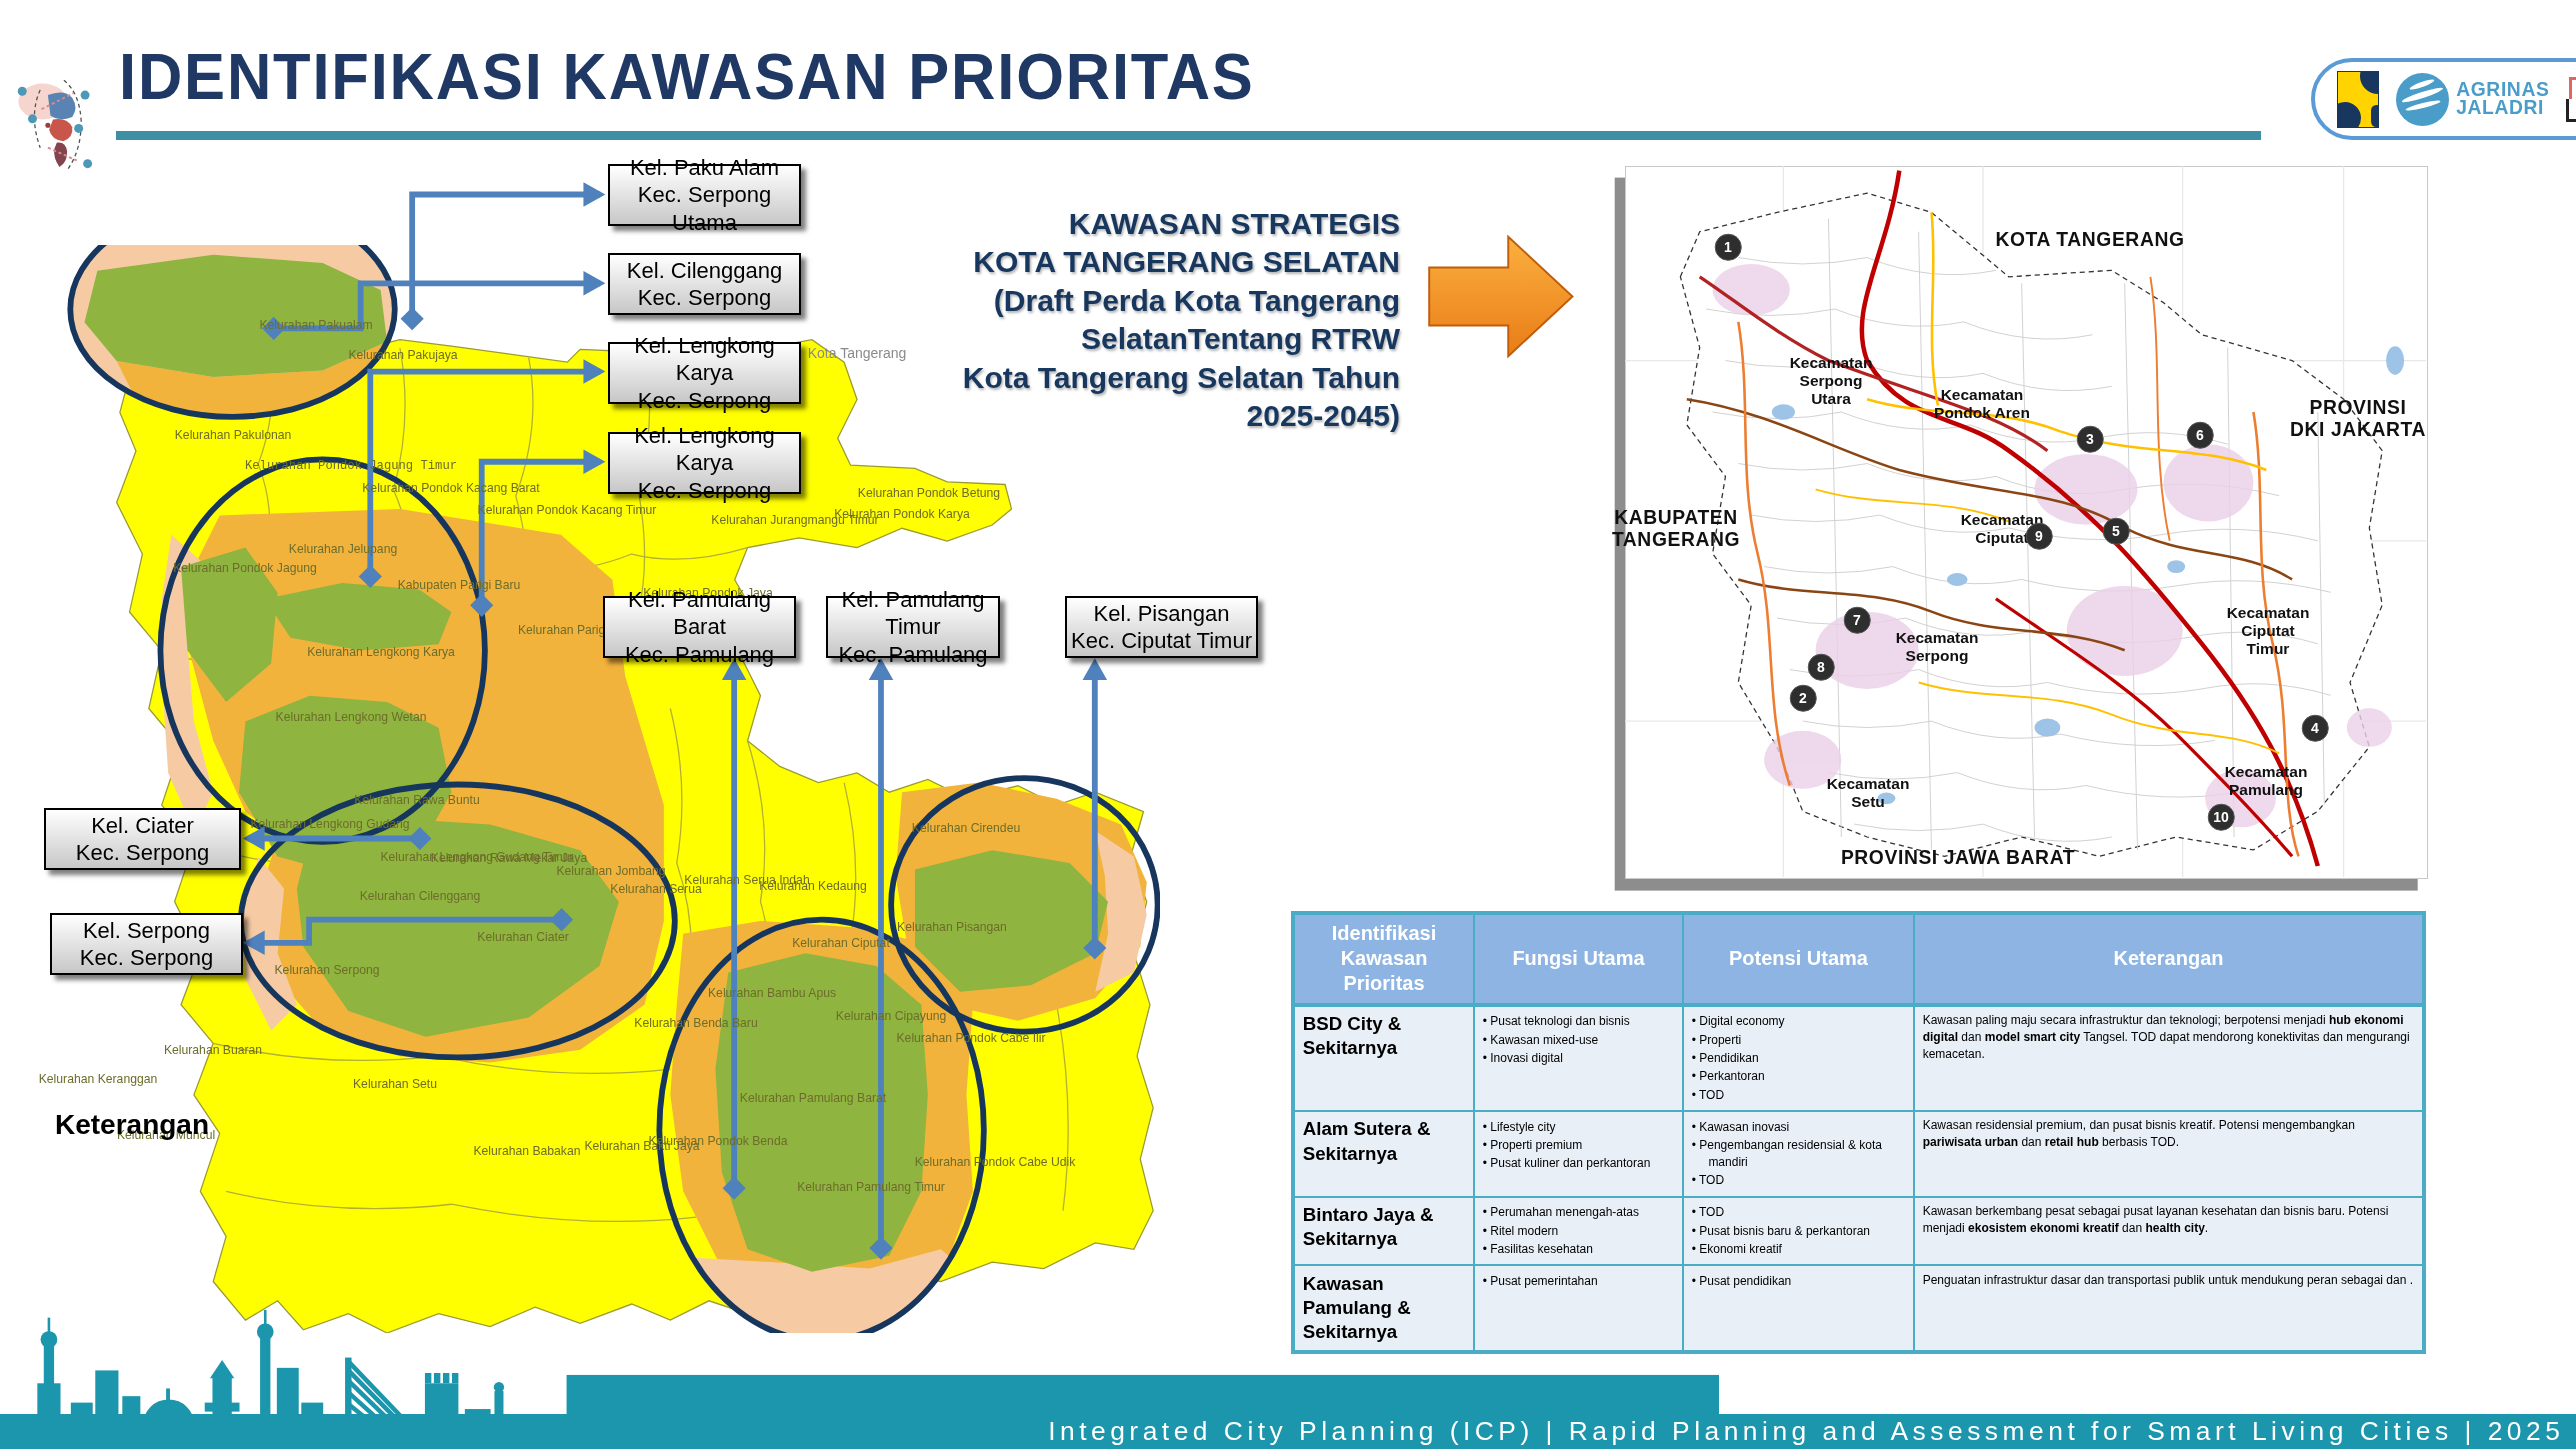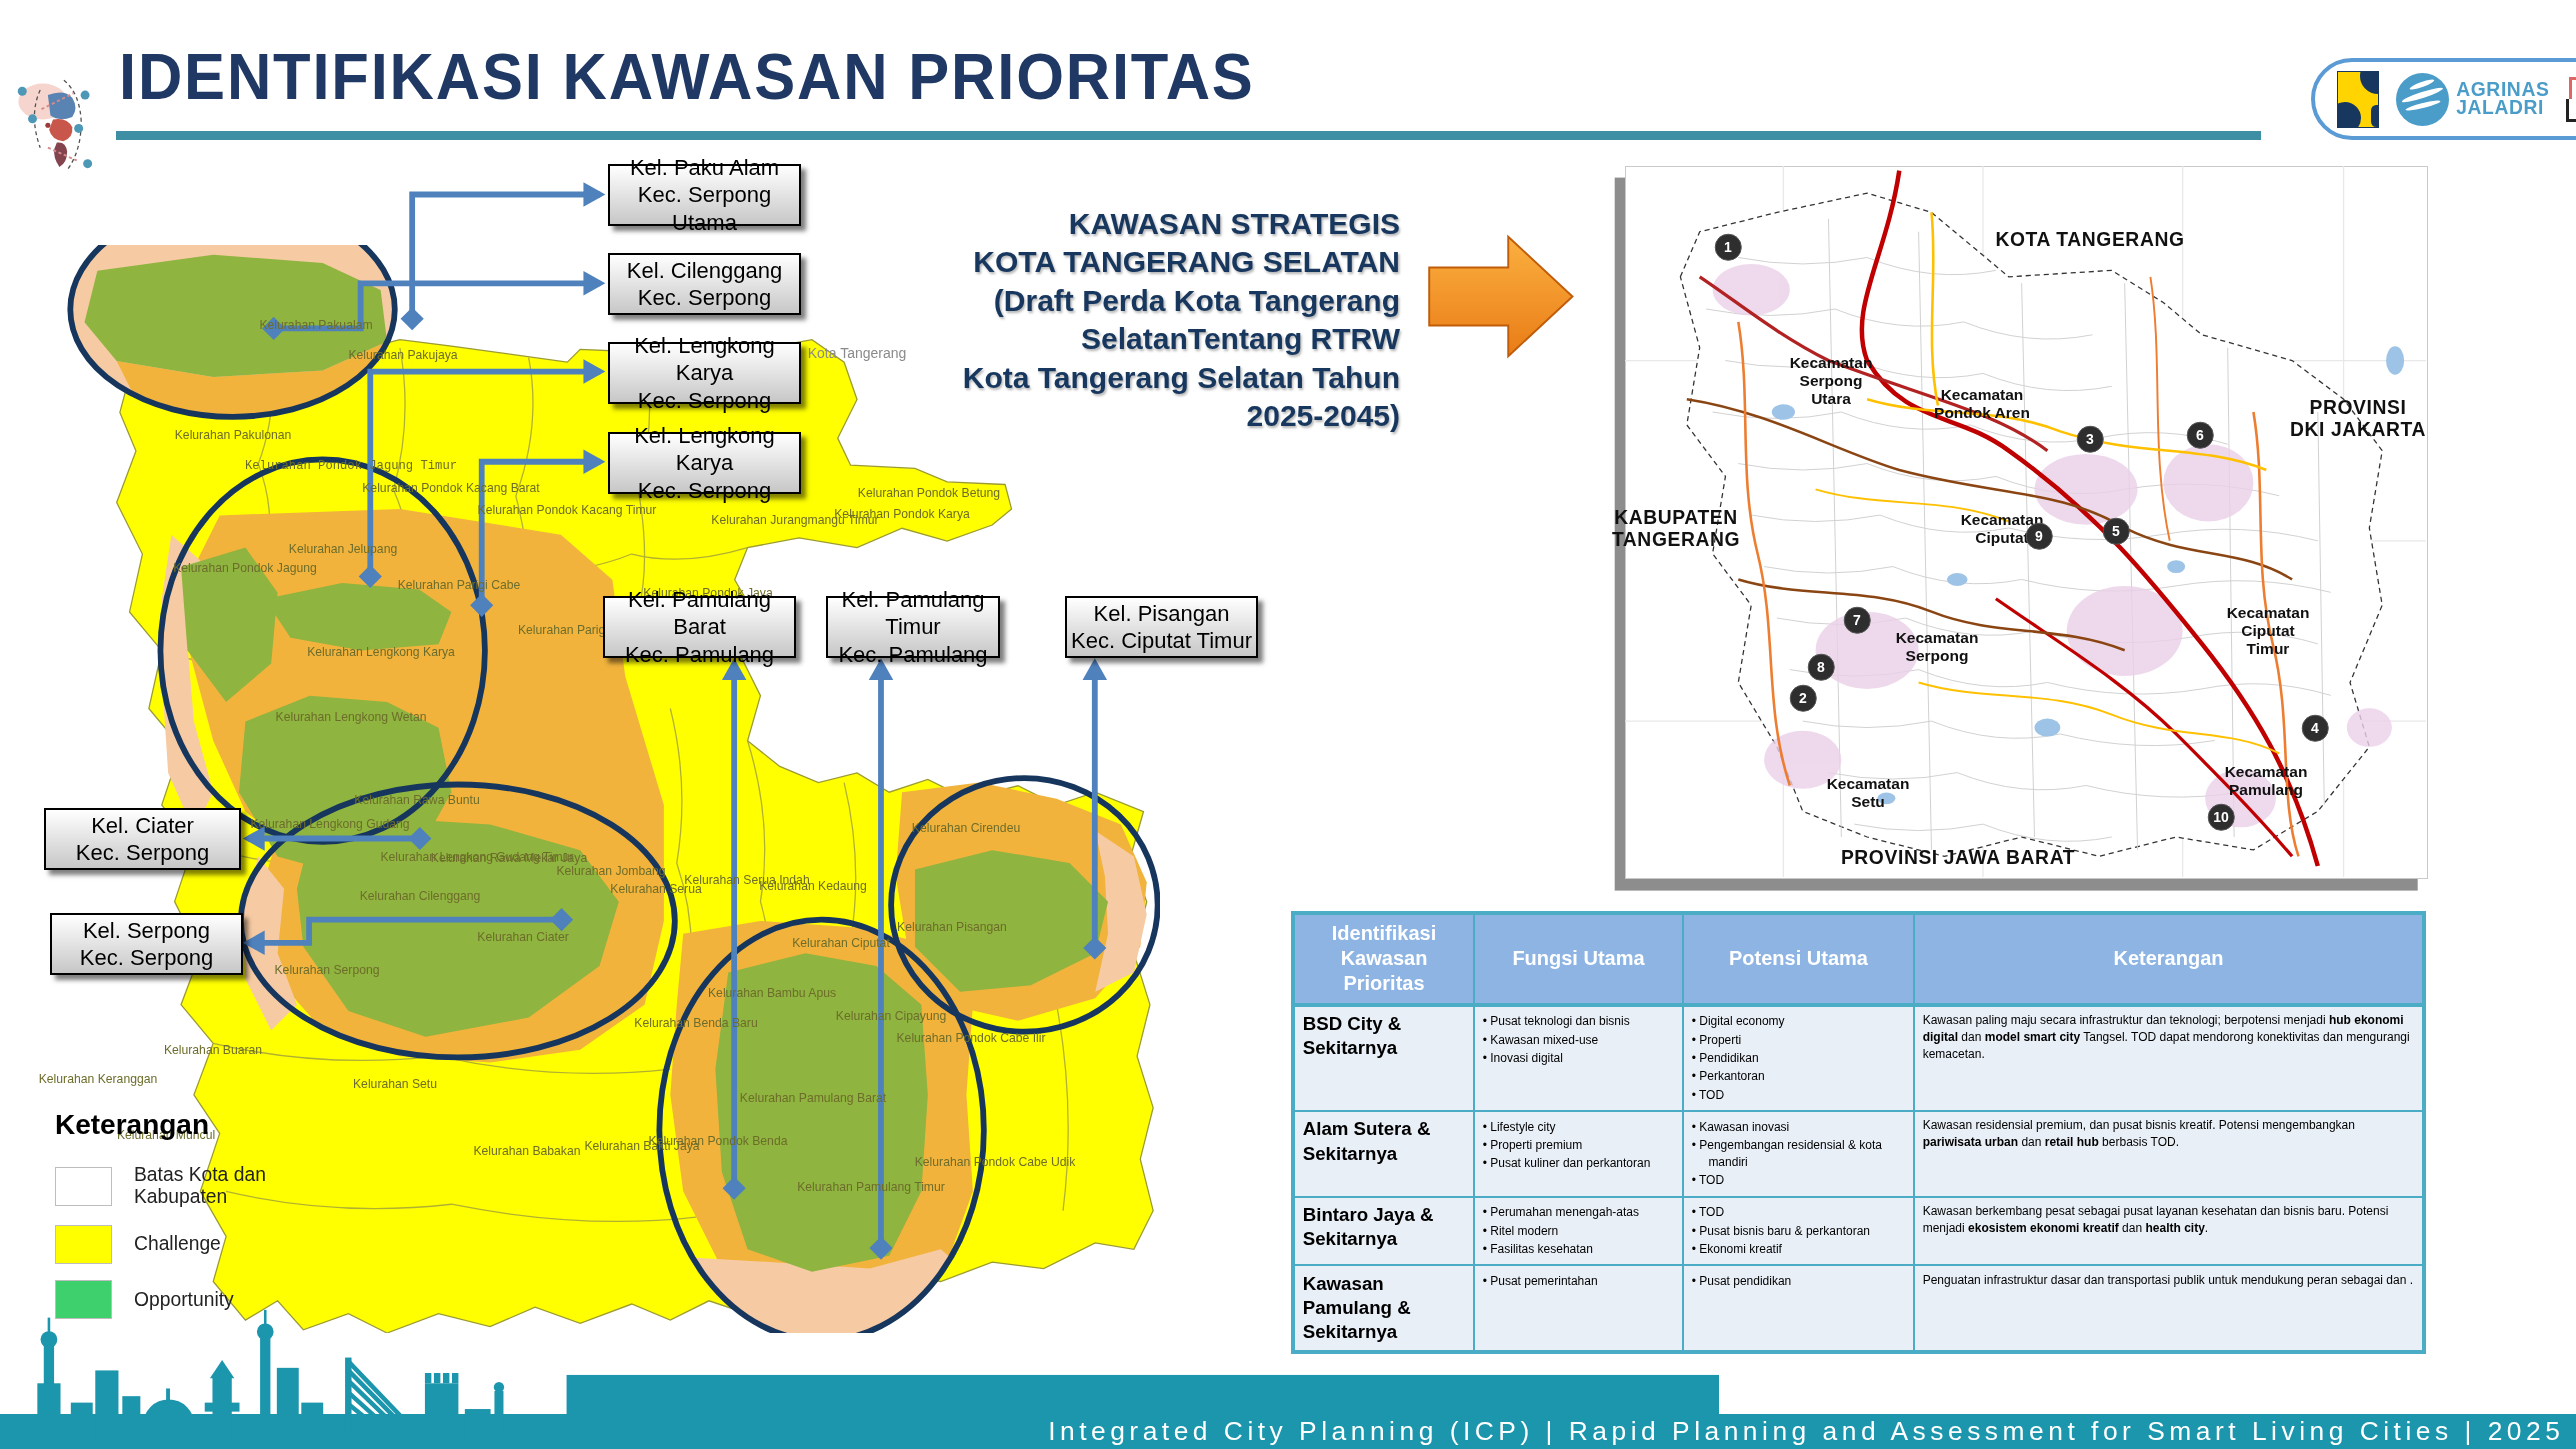--- a/index.html
+++ b/index.html
@@ -244,21 +244,21 @@
     <span class="klab ctr" style="left: 403px; top: 355px;">Kelurahan Pakujaya</span>
     <span class="klab ctr" style="left: 233px; top: 435px;">Kelurahan Pakulonan</span>
     <span class="klab ctr" style="left: 351px; top: 466px; font-family: Liberation Mono, monospace;">Kelurahan Pondok Jagung Timur</span>
     <span class="klab ctr" style="left: 451px; top: 488px;">Kelurahan Pondok Kacang Barat</span>
     <span class="klab ctr" style="left: 567px; top: 510px;">Kelurahan Pondok Kacang Timur</span>
     <span class="klab ctr" style="left: 245px; top: 568px;">Kelurahan Pondok Jagung</span>
     <span class="klab ctr" style="left: 929px; top: 493px;">Kelurahan Pondok Betung</span>
     <span class="klab ctr" style="left: 902px; top: 514px;">Kelurahan Pondok Karya</span>
     <span class="klab ctr" style="left: 795px; top: 520px;">Kelurahan Jurangmangu Timur</span>
     <span class="klab ctr" style="left: 343px; top: 549px;">Kelurahan Jelupang</span>
-    <span class="klab ctr" style="left: 459px; top: 585px;">Kelurahan Parigi Cabe</span>
+    <span class="klab ctr" style="left: 459px; top: 585px;">Kabupaten Parigi Baru</span>
     <span class="klab ctr" style="left: 563px; top: 630px;">Kelurahan Parigi</span>
     <span class="klab ctr" style="left: 708px; top: 593px;">Kelurahan Pondok Jaya</span>
     <span class="klab ctr" style="left: 381px; top: 652px;">Kelurahan Lengkong Karya</span>
     <span class="klab ctr" style="left: 351px; top: 717px;">Kelurahan Lengkong Wetan</span>
     <span class="klab ctr" style="left: 330px; top: 824px;">Kelurahan Lengkong Gudang</span>
     <span class="klab ctr" style="left: 477px; top: 857px;">Kelurahan Lengkong Gudang Timur</span>
     <span class="klab ctr" style="left: 611px; top: 871px;">Kelurahan Jombang</span>
     <span class="klab ctr" style="left: 417px; top: 800px;">Kelurahan Rawa Buntu</span>
     <span class="klab ctr" style="left: 509px; top: 858px;">Kelurahan Rawa Mekar Jaya</span>
     <span class="klab ctr" style="left: 523px; top: 937px;">Kelurahan Ciater</span>
@@ -472,35 +472,20 @@
     <div class="mk ctr" style="left: 2039px; top: 536px;">
       <span>9</span>
     </div>
     <div class="mk ctr" style="left: 2221px; top: 817px;">
       <span>10</span>
     </div>
   </div>
 
 <div id="legend" class="abs">
   <h3>Keterangan</h3>
-  <div>
-
-  <div class="lg-row">
-        <span class="sw" style="background: rgb(255, 255, 255);"></span>
-        <span>Batas Kota dan Kabupaten</span>
-      </div>
-      <div class="lg-row">
-        <span class="sw" style="background: rgb(255, 255, 0);"></span>
-        <span>Challenge</span>
-      </div>
-      <div class="lg-row">
-        <span class="sw" style="background: rgb(62, 208, 108);"></span>
-        <span>Opportunity</span>
-      </div>
-    </div>
 </div>
 
 <div id="prio-table" class="abs">
   <table>
     <colgroup>
         <col style="width:181px">
         <col style="width:209px">
         <col style="width:231px">
         <col style="width:510px">
       </colgroup>

